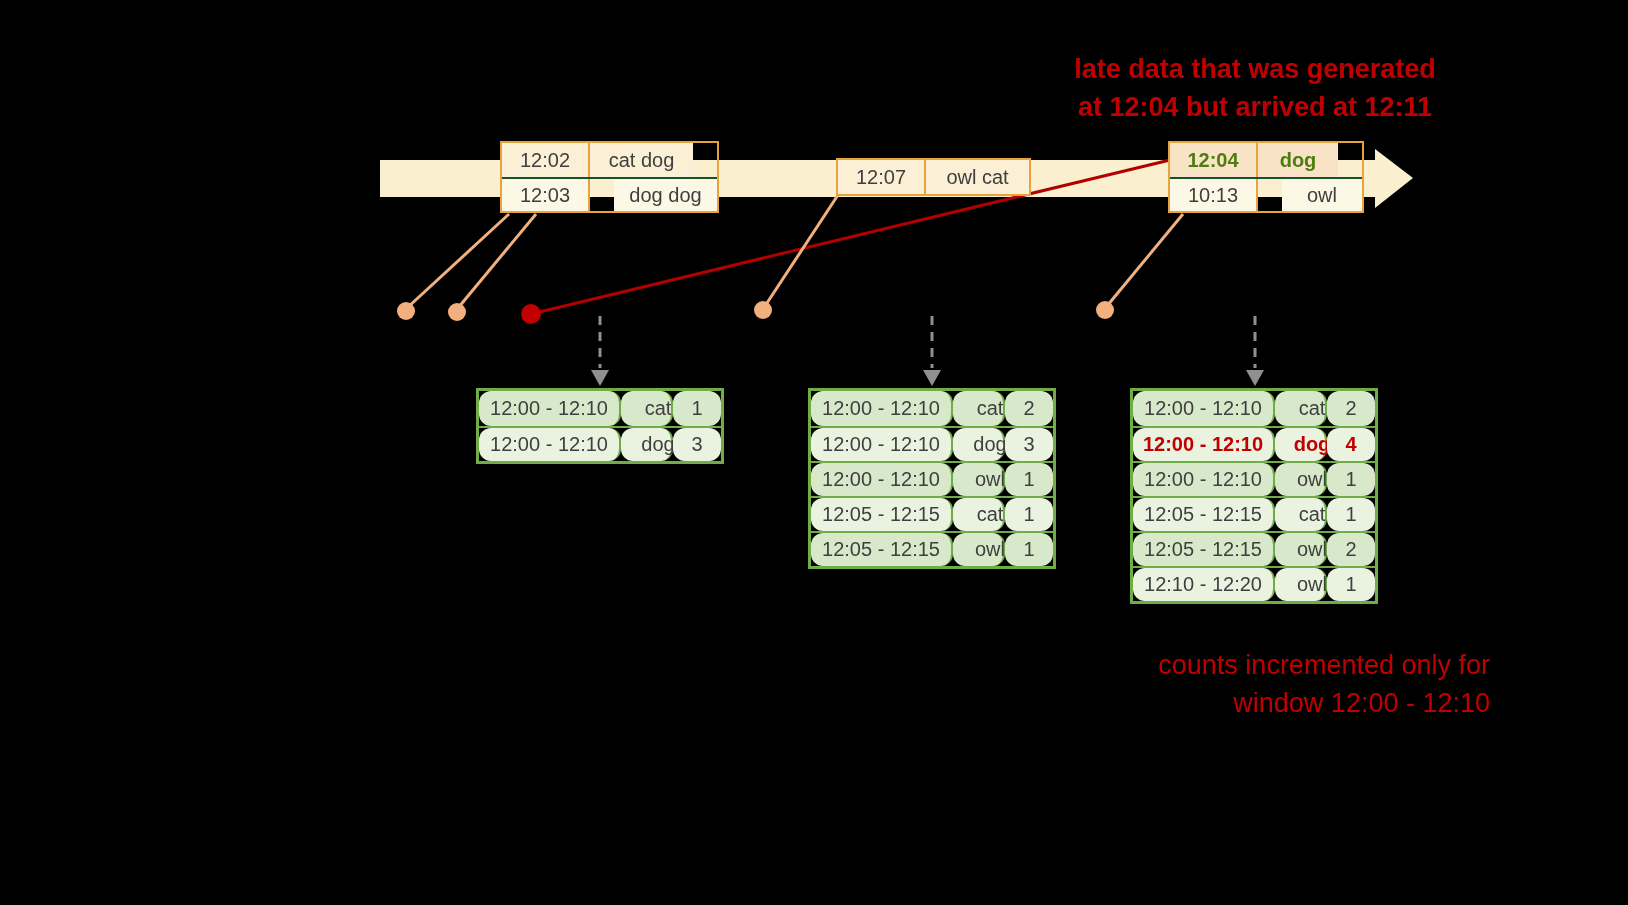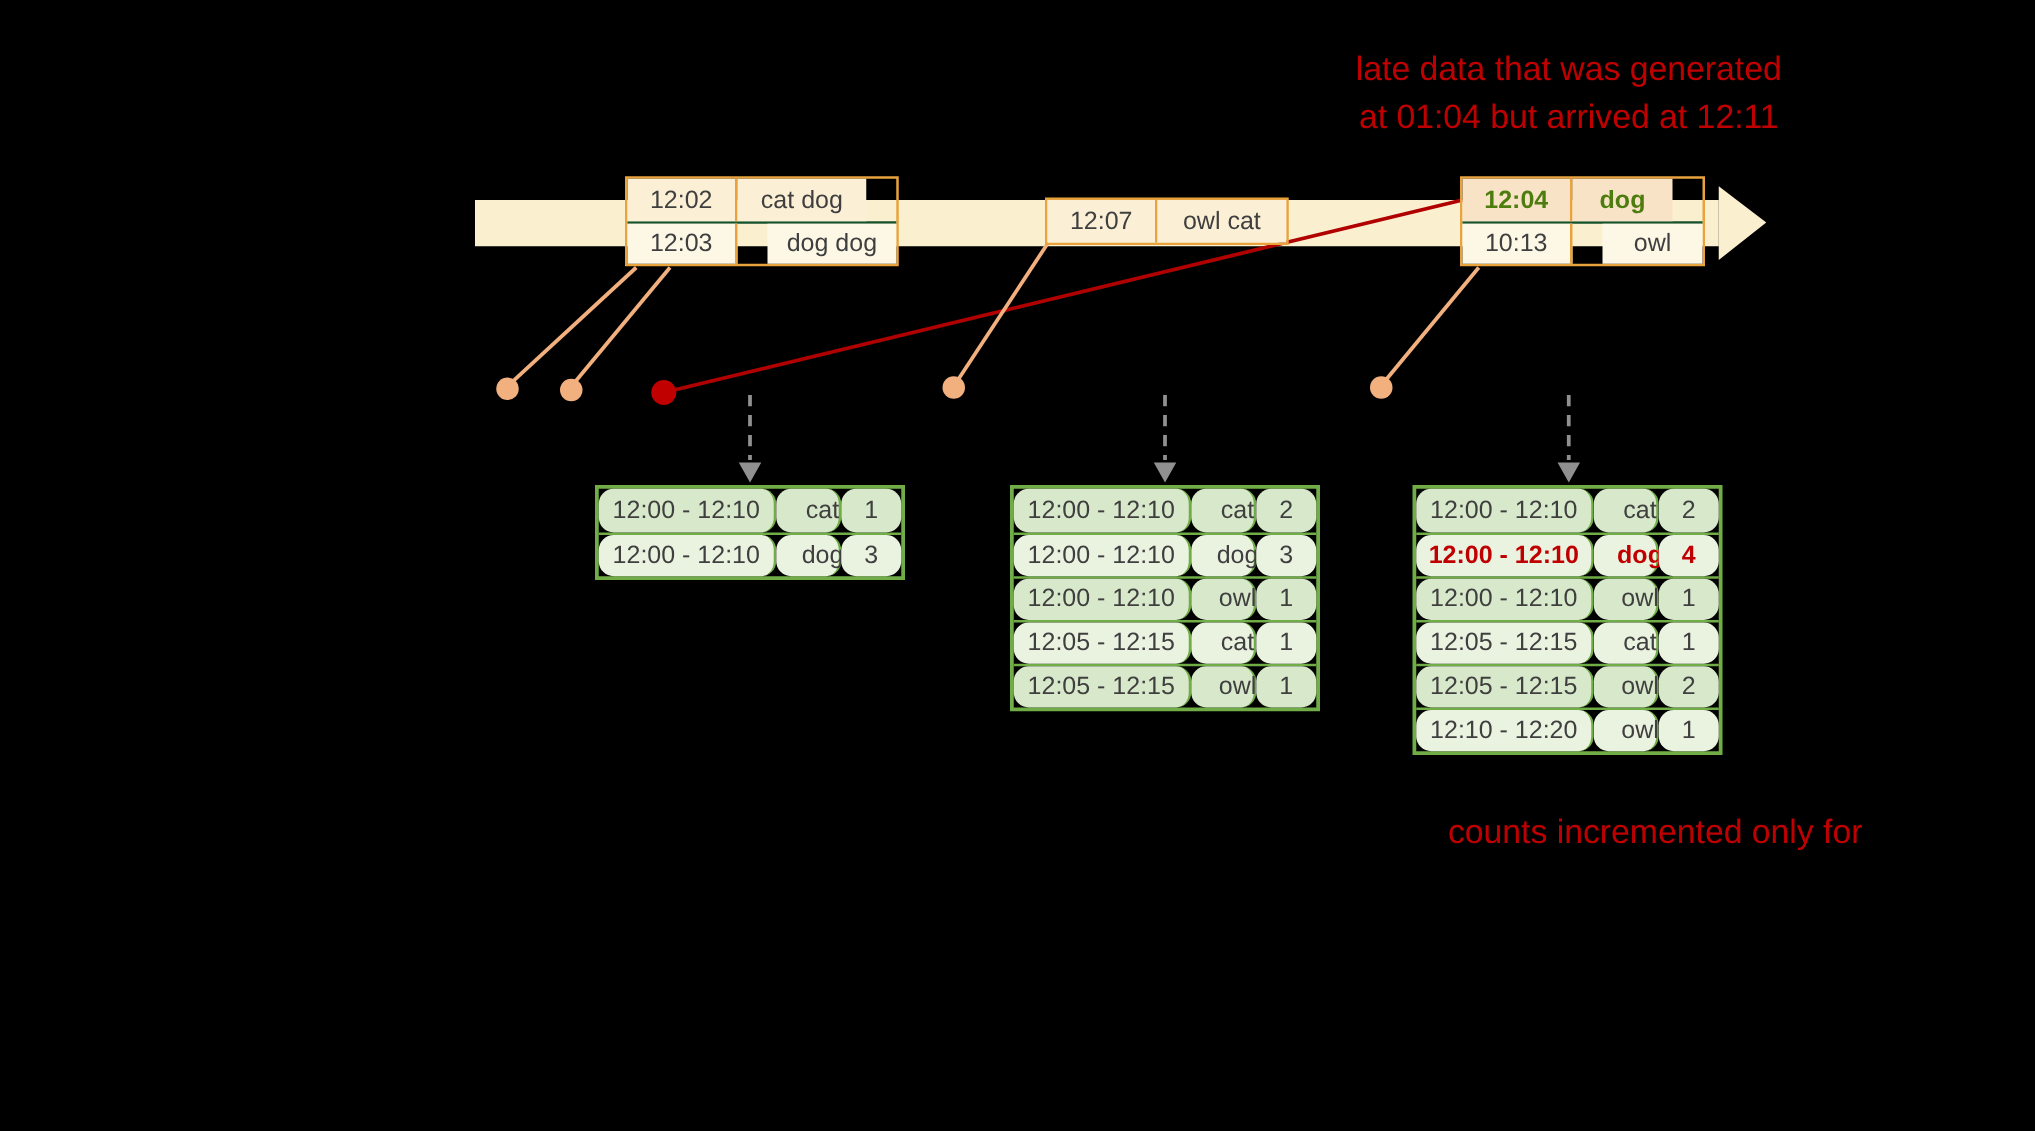--- a/index.html
+++ b/index.html
@@ -81,23 +81,23 @@
       <line x1="932" y1="316" x2="932" y2="368" stroke-dasharray="9 7"></line>
       <line x1="1255" y1="316" x2="1255" y2="368" stroke-dasharray="9 7"></line>
     </g>
     <g fill="#909090">
       <path d="M600,386 l-9,-16 h18 z"></path>
       <path d="M932,386 l-9,-16 h18 z"></path>
       <path d="M1255,386 l-9,-16 h18 z"></path>
     </g>
   </svg>
 
-  <div class="annotation" style="left:1020px; top:36px;">
+  <div class="annotation" style="left:1020px; top:50px;font-weight:bold;">
     <div>late data that was generated</div>
-    <div>at 01:04 but arrived at 12:11</div>
+    <div>at 12:04 but arrived at 12:11</div>
   </div>
 
   <div class="event-box" style="left:500px; top:141px;">
     <div class="event-row">
       <div class="event-cell time">12:02</div>
       <div class="event-cell words">cat dog</div>
     </div>
     <div class="event-row">
       <div class="event-cell time">12:03</div>
       <div class="event-cell words">dog dog</div>
@@ -191,15 +191,16 @@
     </div>
     <div class="r-row">
       <div class="r-cell window">12:10 - 12:20</div>
       <div class="r-cell word">owl</div>
       <div class="r-cell count">1</div>
     </div>
   </div>
 
   <div class="annotation" style="left:1020px; top:646px;text-align:right;">
     <div>counts incremented only for</div>
+    <div>window 12:00 - 12:10</div>
   </div>
 
 </div>
 
 </body></html>

